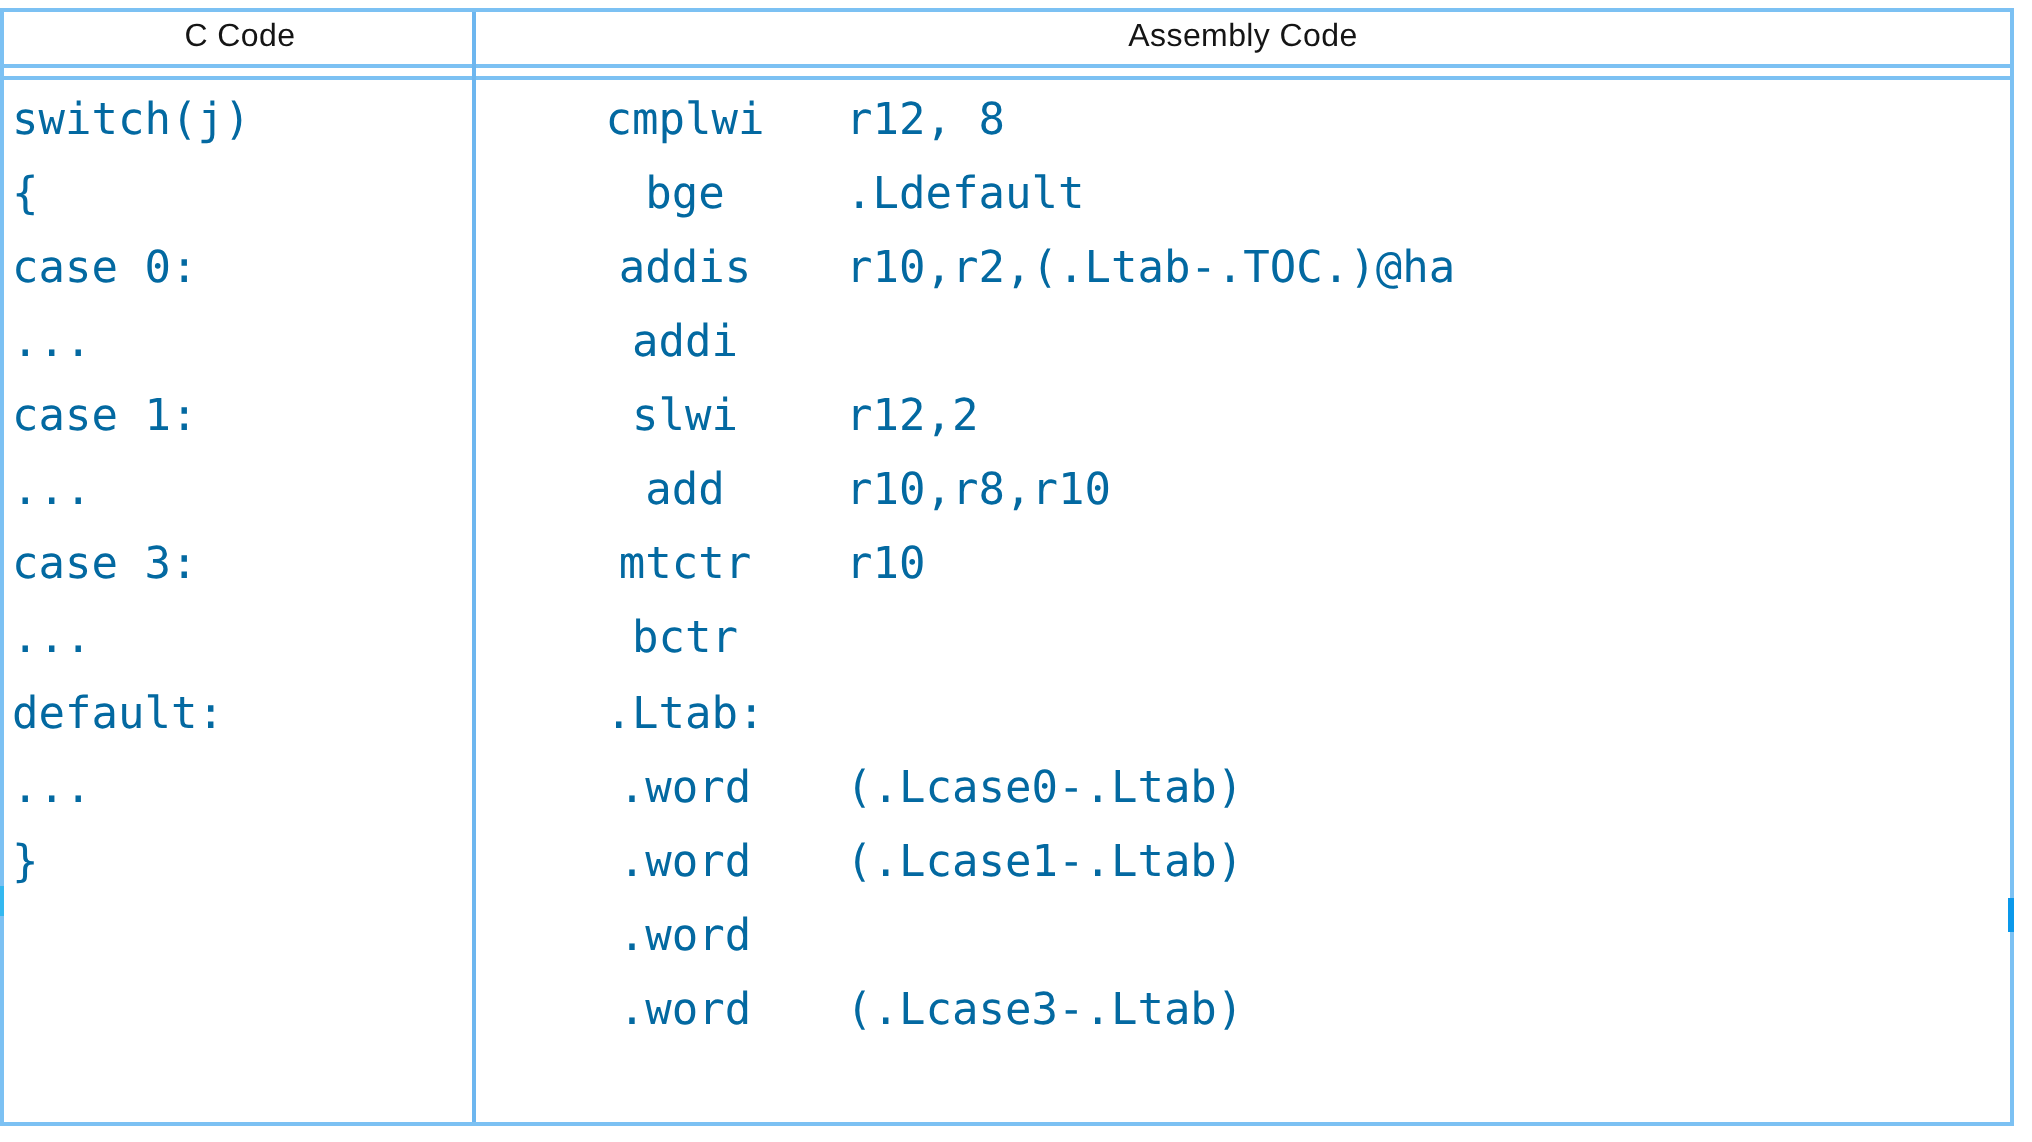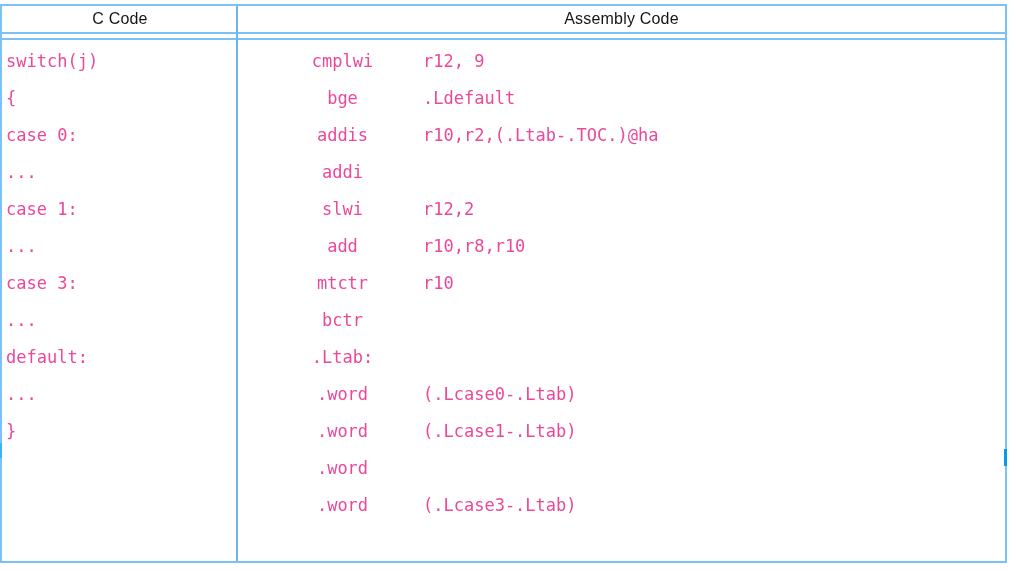--- a/index.html
+++ b/index.html
@@ -35,21 +35,21 @@
     display:flex; align-items:center; justify-content:center;
     font-size:16px; color:#151515; letter-spacing:0.2px;
   }
   .hcell.c-col   { width:236px; }
   .hcell.asm-col { flex:1; }
 
   .body-rows {
     position:absolute; left:0; right:0; top:36px; bottom:0;
     display:flex;
     font-family:"DejaVu Sans Mono","Liberation Mono",monospace;
-    font-size:17px; color:#ec4899;
+    font-size:22px; color:#0369a1;
   }
   .col { display:flex; flex-direction:column; }
   .col.c-col   { width:236px; }
   .col.asm-col { flex:1; }
 
   .row {
     height:37.07px; display:flex; align-items:center;
     white-space:pre;
   }
   .col.c-col .row   { padding-left:4px; }
@@ -90,21 +90,21 @@
         <div class="row">case 1:</div>
         <div class="row">...</div>
         <div class="row">case 3:</div>
         <div class="row">...</div>
         <div class="row">default:</div>
         <div class="row">...</div>
         <div class="row">}</div>
       </div>
 
       <div class="col asm-col">
-        <div class="row"><span class="mn">cmplwi</span><span class="op">r12, 9</span></div>
+        <div class="row"><span class="mn">cmplwi</span><span class="op">r12, 8</span></div>
         <div class="row"><span class="mn">bge</span><span class="op">.Ldefault</span></div>
         <div class="row"><span class="mn">addis</span><span class="op">r10,r2,(.Ltab-.TOC.)@ha</span></div>
         <div class="row"><span class="mn">addi</span></div>
         <div class="row"><span class="mn">slwi</span><span class="op">r12,2</span></div>
         <div class="row"><span class="mn">add</span><span class="op">r10,r8,r10</span></div>
         <div class="row"><span class="mn">mtctr</span><span class="op">r10</span></div>
         <div class="row"><span class="mn">bctr</span><span class="op"></span></div>
         <div class="row"><span class="mn">.Ltab:</span><span class="op"></span></div>
         <div class="row"><span class="mn">.word</span><span class="op">(.Lcase0-.Ltab)</span></div>
         <div class="row"><span class="mn">.word</span><span class="op">(.Lcase1-.Ltab)</span></div>

